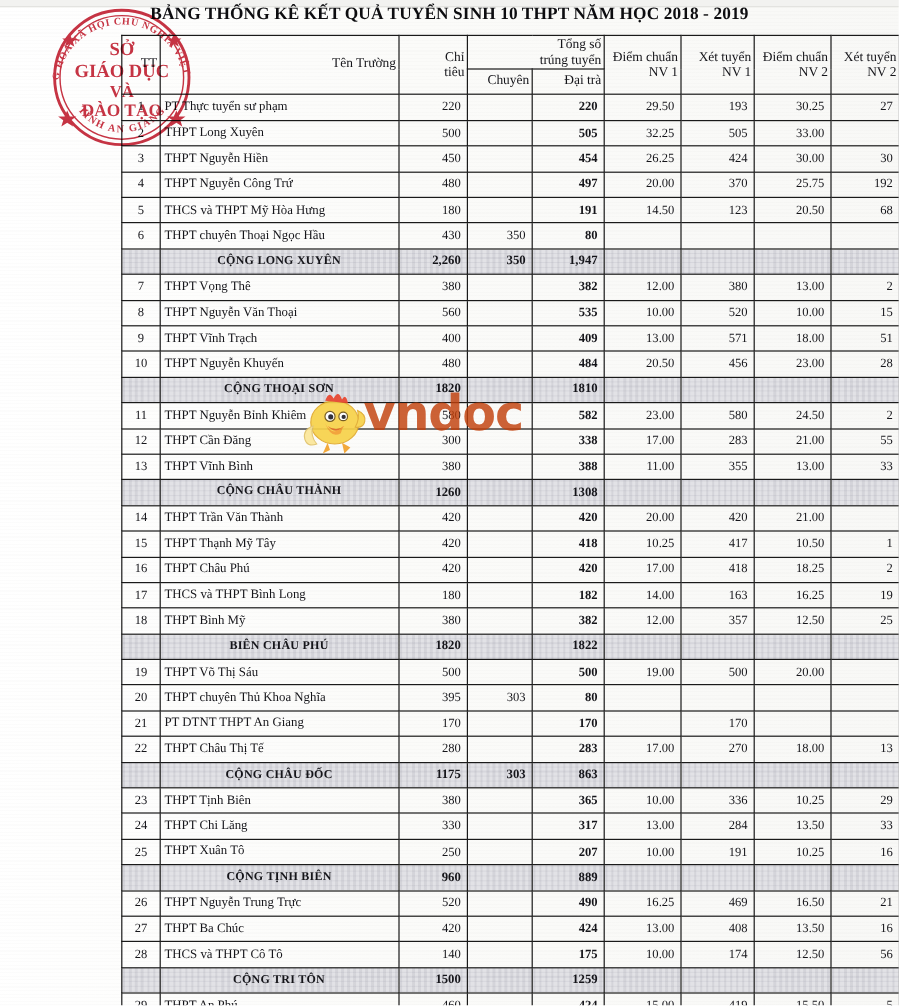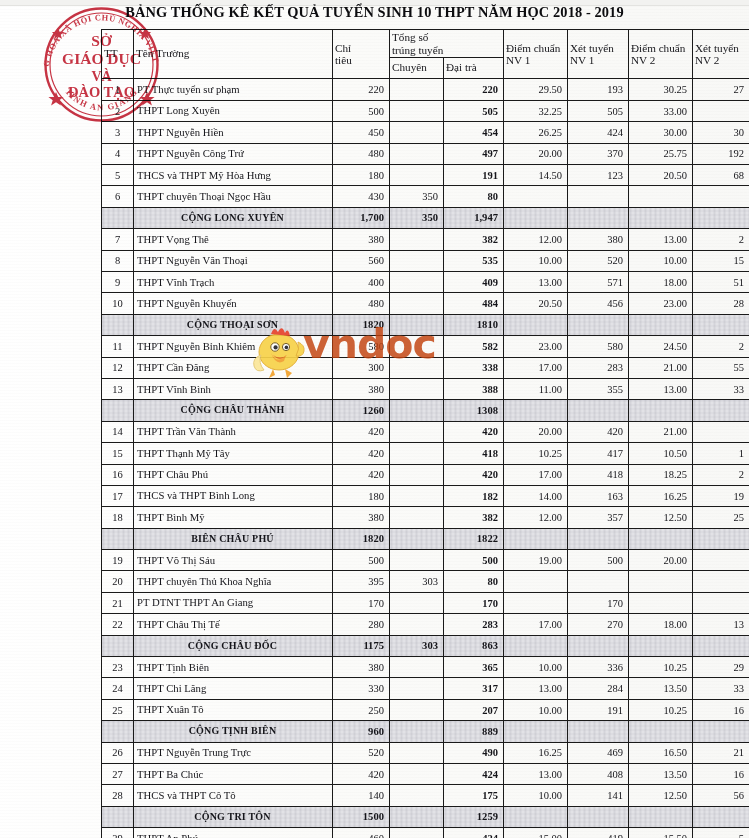--- a/index.html
+++ b/index.html
@@ -60,21 +60,21 @@
   table, th, td { border: 1px solid #1a1a1a; }
   th, td {
     padding: 0 4px;
     height: 21.4px;
     line-height: 1.05;
     vertical-align: middle;
     overflow: hidden;
     white-space: nowrap;
   }
   thead th {
-    text-align: left;
+    text-align: right;
     font-weight: normal;
     font-size: 11.2px;
     padding: 1px 2px;
   }
   .hd2 { line-height: 1.12; }
 
   
   col.c-tt   { width: 32px; }
   col.c-name { width: 199px; }
   col.c-ct   { width: 57px; }
@@ -257,21 +257,21 @@
             <td class="num">350</td>
             <td class="num b">80</td>
             <td class="num"></td>
             <td class="num"></td>
             <td class="num"></td>
             <td class="num"></td>
           </tr>
           <tr class="total">
             <td class="tt"></td>
             <td class="name">CỘNG LONG XUYÊN</td>
-            <td class="num">1,700</td>
+            <td class="num">2,260</td>
             <td class="num">350</td>
             <td class="num">1,947</td>
             <td class="num"></td>
             <td class="num"></td>
             <td class="num"></td>
             <td class="num"></td>
           </tr>
           <tr class="data">
             <td class="tt">7</td>
             <td class="name">THPT Vọng Thê</td>
@@ -558,21 +558,21 @@
             <td class="num">13.50</td>
             <td class="num">16</td>
           </tr>
           <tr class="data">
             <td class="tt">28</td>
             <td class="name">THCS và THPT Cô Tô</td>
             <td class="num">140</td>
             <td class="num"></td>
             <td class="num b">175</td>
             <td class="num">10.00</td>
-            <td class="num">141</td>
+            <td class="num">174</td>
             <td class="num">12.50</td>
             <td class="num">56</td>
           </tr>
           <tr class="total">
             <td class="tt"></td>
             <td class="name">CỘNG TRI TÔN</td>
             <td class="num">1500</td>
             <td class="num"></td>
             <td class="num">1259</td>
             <td class="num"></td>

